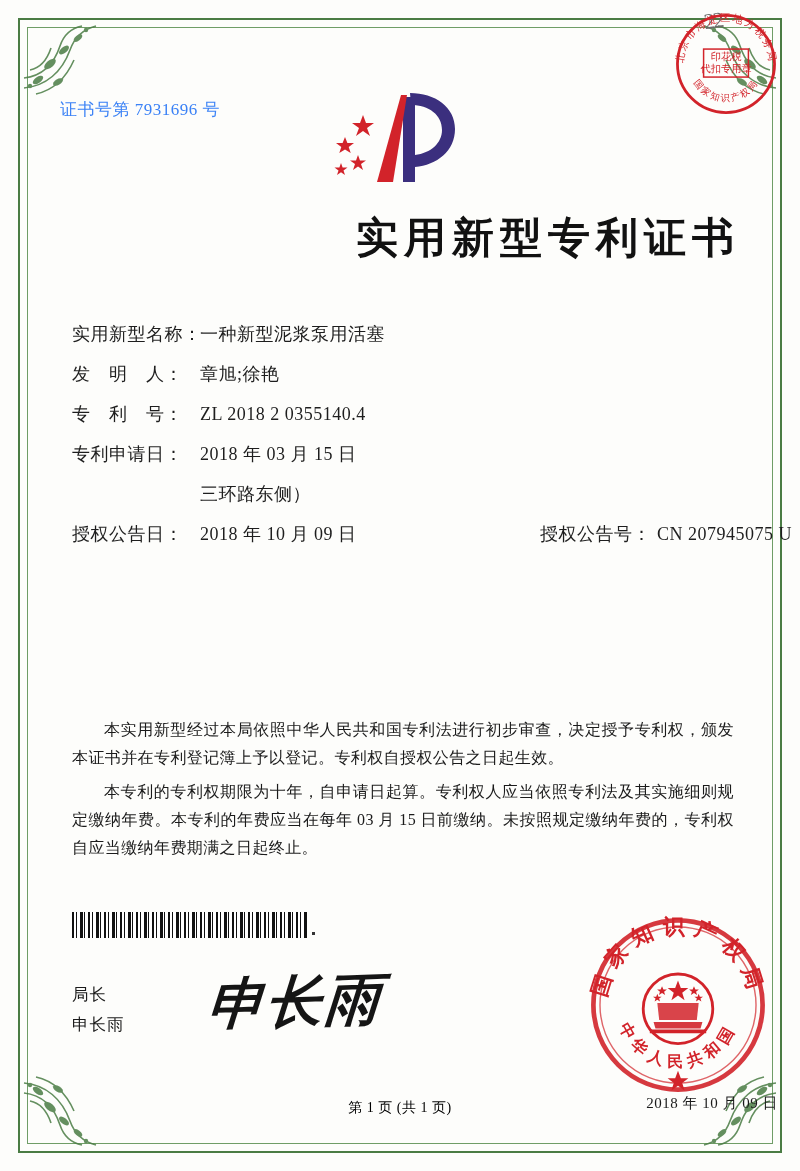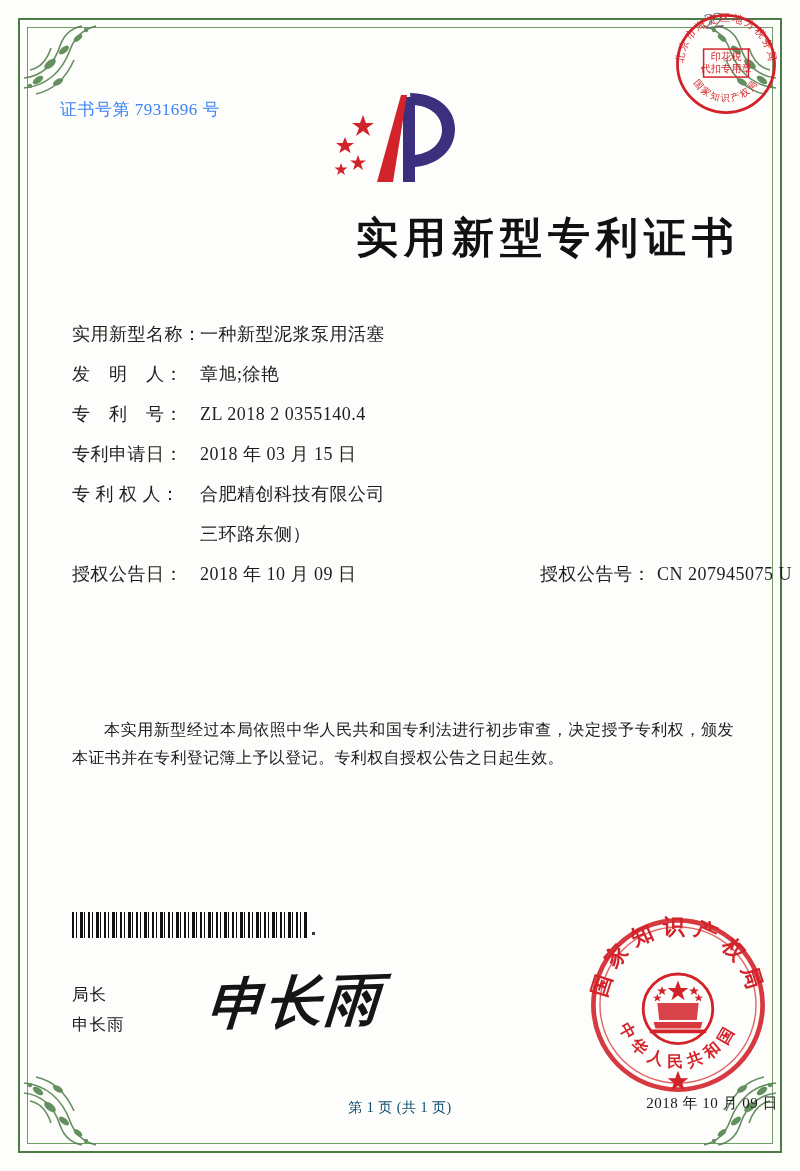--- a/index.html
+++ b/index.html
@@ -238,21 +238,21 @@
   }
   .stamp-small svg { display:block; }
 
   .footer {
     position: absolute;
     left: 0;
     right: 0;
     bottom: -6px;
     text-align: center;
     font-size: 14px;
-    color: #0c4a6e;
+    color: #000000;
     letter-spacing: .5px;
   }
 </style>
 </head>
 <body>
 
 <div class="page">
 
   <div class="border-outer"></div>
   <div class="border-inner"></div>
@@ -375,38 +375,35 @@
       <div class="field-row">
         <div class="field-label">专　利　号：</div>
         <div class="field-value">ZL 2018 2 0355140.4</div>
       </div>
 
       <div class="field-row">
         <div class="field-label">专利申请日：</div>
         <div class="field-value">2018 年 03 月 15 日</div>
       </div>
 
-      <div class="field-row">
-        <div class="field-label">专 利 权 人：</div>
-        <div class="field-value">合肥精创科技有限公司</div>
-      </div>
 
       <div class="field-value second-line">三环路东侧）</div>
 
       <div class="field-row two-col" style="margin-top:22px;">
         <div class="field-label">授权公告日：</div>
         <div class="field-value">2018 年 10 月 09 日</div>
         <div class="field-label inline">授权公告号：</div>
         <div class="field-value">CN 207945075 U</div>
       </div>
 
     </div>
 
     <div class="paragraphs">
       <p>本实用新型经过本局依照中华人民共和国专利法进行初步审查，决定授予专利权，颁发本证书并在专利登记簿上予以登记。专利权自授权公告之日起生效。</p>
+      <p>本专利的专利权期限为十年，自申请日起算。专利权人应当依照专利法及其实施细则规定缴纳年费。本专利的年费应当在每年 03 月 15 日前缴纳。未按照规定缴纳年费的，专利权自应当缴纳年费期满之日起终止。</p>
     </div>
 
     <div class="barcode"></div>
     <div class="barcode-dot"></div>
 
     <div class="sig-block">
       <div>局长</div>
       <div>申长雨</div>
     </div>
 

